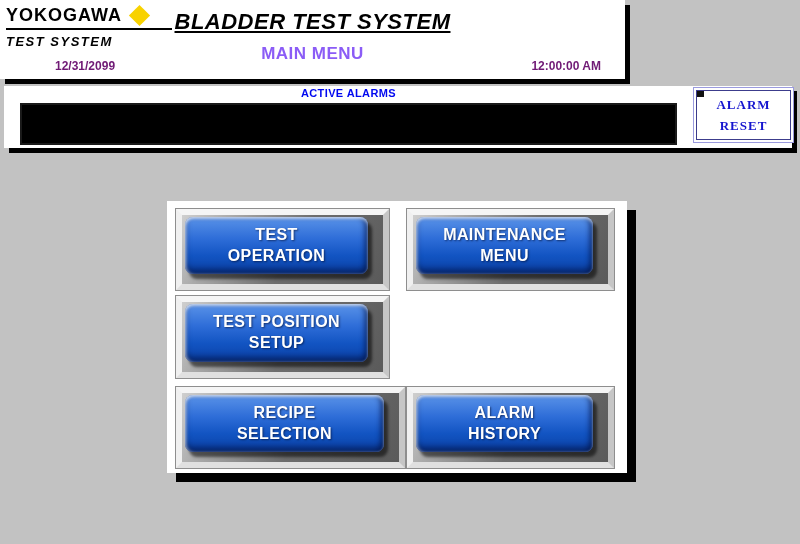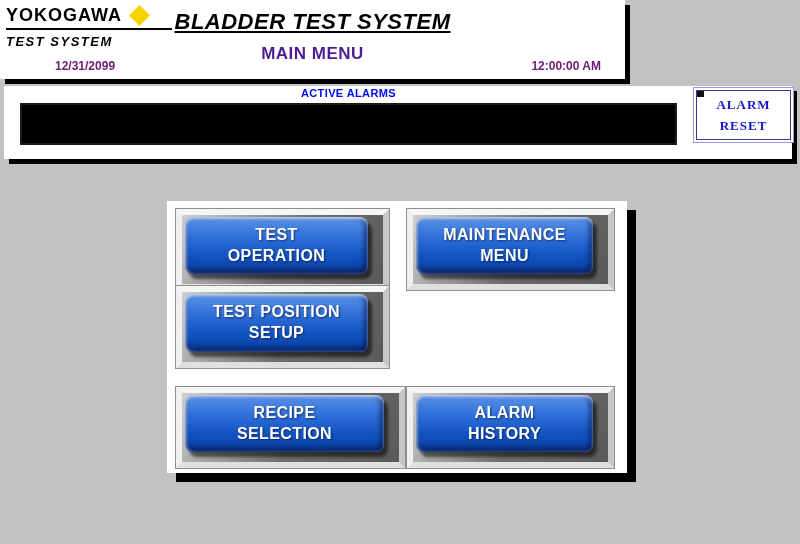--- a/index.html
+++ b/index.html
@@ -14,27 +14,27 @@
   .brand-row { display:flex; align-items:center; }
   .brand-name { font-size:18px; font-weight:bold; letter-spacing:1px; color:#000; }
   .diamond { width:15px; height:15px; background:#f8d200; transform:rotate(45deg);
     margin-left:10px; margin-right:4px; }
   .brand-rule { height:2px; background:#000; margin-top:2px; width:166px; }
   .brand-sub { font-size:13px; font-weight:bold; font-style:italic; letter-spacing:1.5px;
     color:#000; margin-top:4px; }
   .page-title { position:absolute; top:9px; left:0; width:100%; text-align:center;
     font-size:22px; font-weight:bold; font-style:italic; color:#000; letter-spacing:.5px;text-decoration:underline; }
   .screen-title { position:absolute; top:44px; left:0; width:100%; text-align:center;
-    font-size:17px; font-weight:bold; color:#4c1d95; letter-spacing:.5px; }
+    font-size:17px; font-weight:bold; color:#8b5cf6; letter-spacing:.5px; }
   .datetime { position:absolute; top:59px; font-size:12px; font-weight:bold; color:#701a75;margin-left:43px; }
   .date { left:12px; }
   .time { right:24px; }
 
   
-  .alarm-panel { position:absolute; left:4px; top:86px; width:788px; height:73px;
+  .alarm-panel { position:absolute; left:4px; top:86px; width:788px; height:62px;
     background:#ffffff; box-shadow:5px 5px 0 #000; }
   .alarm-label { position:absolute; left:16px; top:1px; width:657px; text-align:center;
     font-size:11px; font-weight:bold; color:#0008f0; letter-spacing:.4px; }
   .alarm-display { position:absolute; left:16px; top:17px; width:657px; height:42px;
     background:#000; border:2px solid #1a1a1a; color:#ddd; font-size:11px; overflow:hidden; }
   .alarm-reset { position:absolute; left:689px; top:1px; width:101px; height:56px;
     background:#fff; border:1px solid #9a9ade; cursor:pointer; }
   .alarm-reset-inner { position:absolute; left:2px; top:2px; right:2px; bottom:2px;
     border:1px solid #3c3c8c; display:flex; align-items:center; justify-content:center; }
   .alarm-reset-indicator { position:absolute; left:3px; top:2px; width:7px; height:7px;
@@ -57,21 +57,21 @@
                 inset 0 -5px 6px rgba(3,20,70,.6),
                 inset -4px 0 5px rgba(3,20,70,.45),
                 4px 5px 3px rgba(0,0,0,.55);
     display:flex; align-items:center; justify-content:center; }
   .hmi-label { color:#fff; font-size:16px; font-weight:bold; text-align:center;
     line-height:1.3; letter-spacing:.4px; white-space:pre-line;
     text-shadow:1px 1px 2px rgba(0,10,40,.6); }
 
   .btn-test-operation   { left:9px;   top:8px;   width:213px; height:81px; }
   .btn-maintenance-menu { left:240px; top:8px;   width:207px; height:81px; }
-  .btn-test-position    { left:9px;   top:85px;  width:213px; height:82px; }
+  .btn-test-position    { left:9px;   top:95px;  width:213px; height:82px; }
   .btn-recipe-selection { left:9px;   top:186px; width:229px; height:81px; }
   .btn-alarm-history    { left:240px; top:186px; width:207px; height:81px; }
 </style>
 </head>
 <body>
 
 <div class="screen">
 
   <div class="header-panel">
     <div class="brand">

